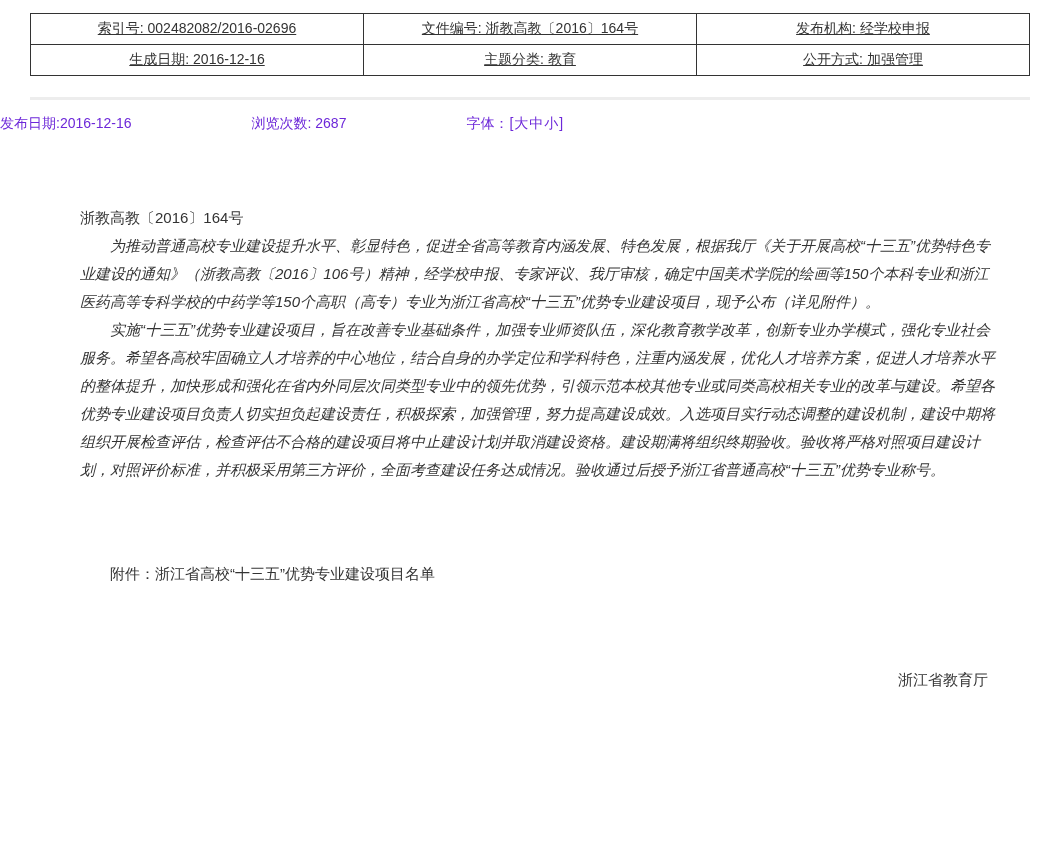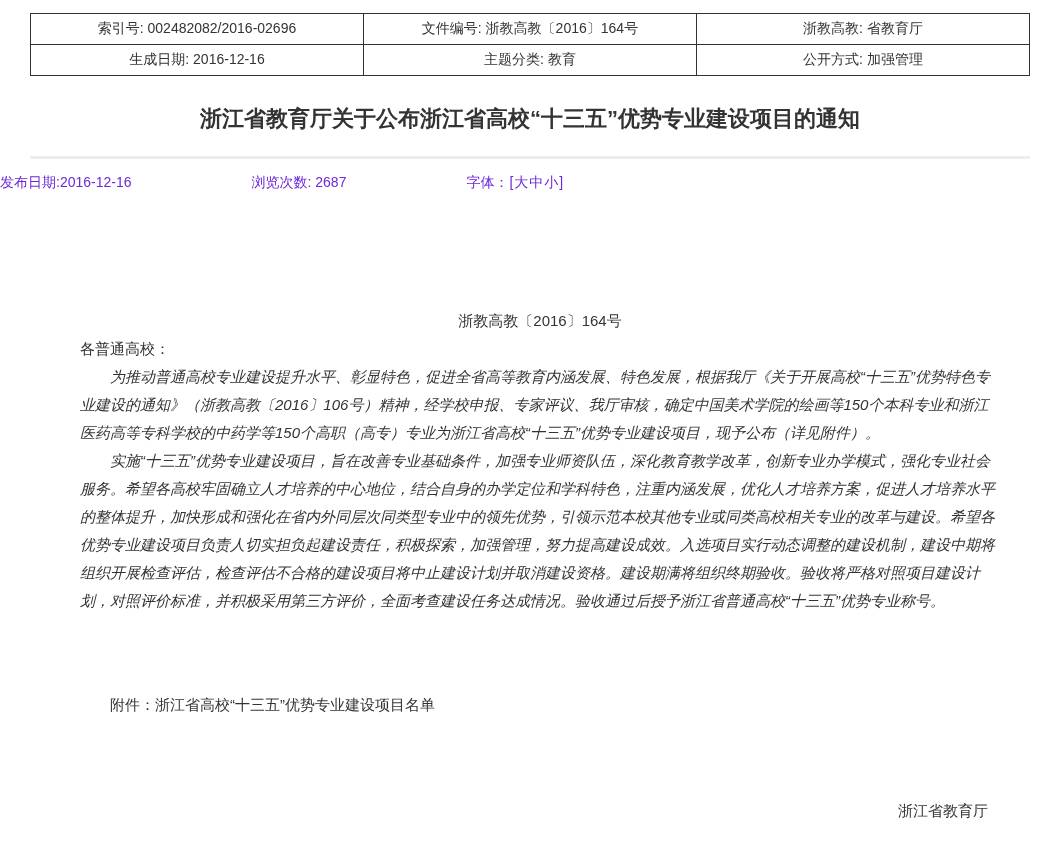--- a/index.html
+++ b/index.html
@@ -23,20 +23,21 @@
     color: #333333;
   }
   .info-table td {
     border: 1px solid #333333;
     height: 31px;
     text-align: center;
     vertical-align: middle;
     width: 33.33%;
     white-space: nowrap;
     overflow: hidden;
+    text-decoration: underline;
   }
 
   
   .doc-title {
     margin-top: 27px;
     text-align: center;
     font-size: 22px;
     font-weight: bold;
     color: #333333;
     line-height: 32px;
@@ -65,22 +66,21 @@
   .font-link { cursor: pointer; }
 
   
   .doc-body {
     margin: 0 60px 0 80px;
     font-size: 15px;
     line-height: 28px;
     color: #333333;
   }
   .doc-number {
-    text-align: center;
-    margin-top: 116px;
+    margin-top: 72px;
   }
   .para { text-indent: 2em; font-style: italic; }
   .attachment { margin-top: 76px; text-indent: 2em; }
 
   .signature-block {
     margin-top: 76px;
     text-align: right;
     padding-right: 12px;
     line-height: 32px;
   }
@@ -88,50 +88,48 @@
 </head>
 <body>
 
 <div class="page">
 
   <table class="info-table">
     <tbody>
       <tr>
         <td>索引号: 002482082/2016-02696</td>
         <td>文件编号: 浙教高教〔2016〕164号</td>
-        <td>浙教高教: 省教育厅</td>
+        <td>发布机构: 经学校申报</td>
       </tr>
       <tr>
         <td>生成日期: 2016-12-16</td>
         <td>主题分类: 教育</td>
         <td>公开方式: 加强管理</td>
       </tr>
     </tbody>
   </table>
 
-  <h1 class="doc-title">浙江省教育厅关于公布浙江省高校“十三五”优势专业建设项目的通知</h1>
 
   <div class="divider"></div>
 
   <div class="meta-row">
     <span>发布日期:2016-12-16</span>
     <span>浏览次数: 2687</span>
     <span class="font-ctl">
       <span>字体：</span>
       <span>[</span>
       <span class="font-link">大</span>
       <span class="font-link">中</span>
       <span class="font-link">小</span>
       <span>]</span>
     </span>
   </div>
 
   <div class="doc-body">
     <div class="doc-number">浙教高教〔2016〕164号</div>
-    <div class="salutation">各普通高校：</div>
     <p class="para">为推动普通高校专业建设提升水平、彰显特色，促进全省高等教育内涵发展、特色发展，根据我厅《关于开展高校“十三五”优势特色专业建设的通知》（浙教高教〔2016〕106号）精神，经学校申报、专家评议、我厅审核，确定中国美术学院的绘画等150个本科专业和浙江医药高等专科学校的中药学等150个高职（高专）专业为浙江省高校“十三五”优势专业建设项目，现予公布（详见附件）。</p>
     <p class="para">实施“十三五”优势专业建设项目，旨在改善专业基础条件，加强专业师资队伍，深化教育教学改革，创新专业办学模式，强化专业社会服务。希望各高校牢固确立人才培养的中心地位，结合自身的办学定位和学科特色，注重内涵发展，优化人才培养方案，促进人才培养水平的整体提升，加快形成和强化在省内外同层次同类型专业中的领先优势，引领示范本校其他专业或同类高校相关专业的改革与建设。希望各优势专业建设项目负责人切实担负起建设责任，积极探索，加强管理，努力提高建设成效。入选项目实行动态调整的建设机制，建设中期将组织开展检查评估，检查评估不合格的建设项目将中止建设计划并取消建设资格。建设期满将组织终期验收。验收将严格对照项目建设计划，对照评价标准，并积极采用第三方评价，全面考查建设任务达成情况。验收通过后授予浙江省普通高校“十三五”优势专业称号。</p>
     <div class="attachment">附件：浙江省高校“十三五”优势专业建设项目名单</div>
     <div class="signature-block">
       <div>浙江省教育厅</div>
     </div>
   </div>
 
 </div>
 

